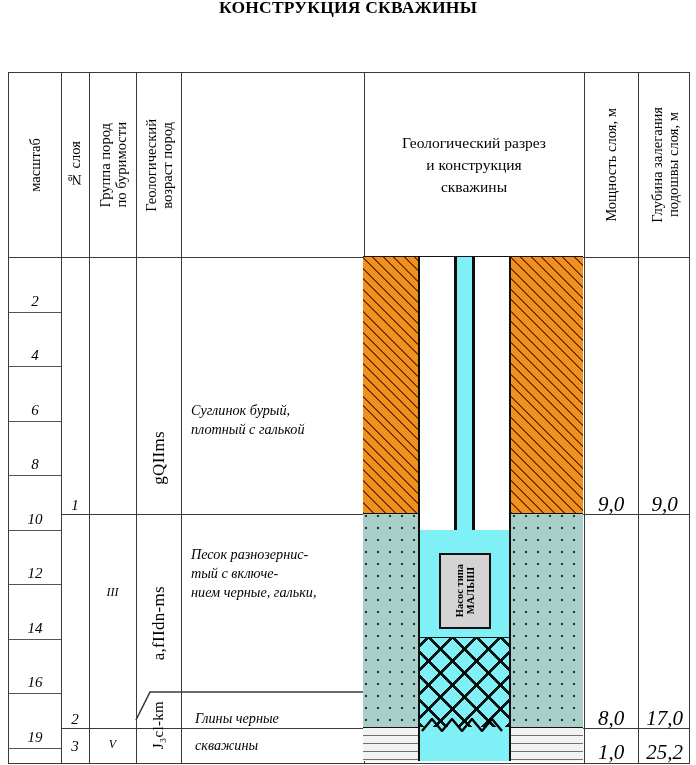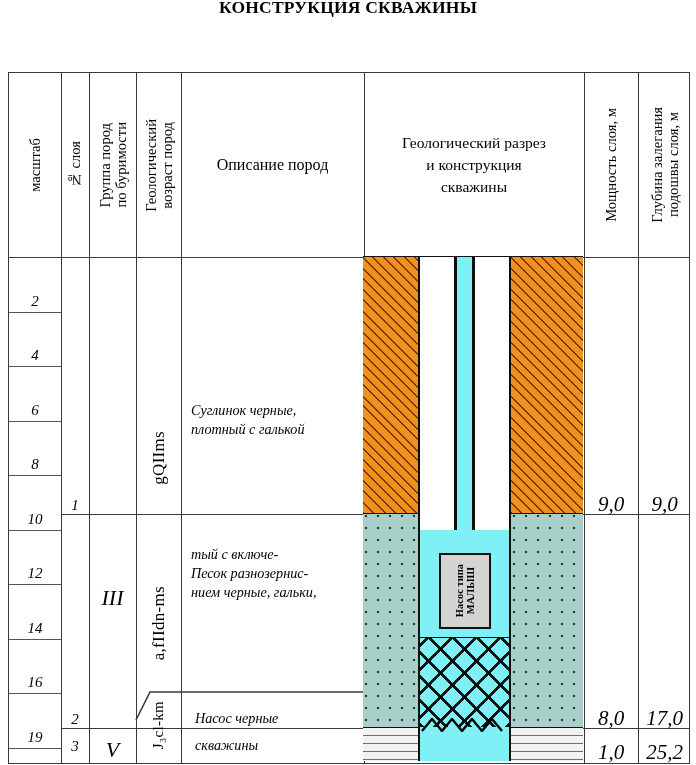--- a/index.html
+++ b/index.html
@@ -22,21 +22,21 @@
        text-align:center;font-size:14.6px;line-height:16px;}
   .vert{writing-mode:vertical-rl;transform:rotate(180deg);}
 
   
   #scalecol{position:absolute;left:0;top:184px;width:52px;bottom:0;}
   .tick{position:absolute;left:0;width:52px;height:0;border-top:1.1px solid #555;}
   .tnum{position:absolute;left:0;width:52px;text-align:center;font-style:italic;
         font-size:15px;font-family:"Liberation Serif",serif;}
 
   .layernum{font-size:15px;font-style:italic;text-align:center;}
-  .groupnum{font-size:22px;font-style:italic;text-align:center;}
+  .groupnum{font-size:12px;font-style:italic;text-align:center;}
   .agev{writing-mode:vertical-rl;transform:rotate(180deg);font-size:17px;
         font-style:normal;font-family:"Liberation Serif",serif;letter-spacing:.3px;}
   .desc{font-size:14.2px;line-height:19px;font-style:italic;text-align:justify;}
   .num{font-size:21px;font-style:italic;text-align:center;}
 
   
   #geo{position:absolute;left:363px;top:72px;width:220px;height:692px;overflow:hidden;}
 
   .strip{position:absolute;}
 
@@ -106,23 +106,20 @@
   <div class="hdr" style="left:80px;top:0;width:47px;height:184px">
     <span class="vert">Группа пород</span>
     <span class="vert">по буримости</span>
   </div>
 
   <div class="hdr" style="left:127px;top:0;width:45px;height:184px">
     <span class="vert">Геологический</span>
     <span class="vert">возраст пород</span>
   </div>
 
-  <div class="hdr" style="left:172px;top:0;width:183px;height:184px;font-size:16px">
-    <span>Описание пород</span>
-  </div>
 
   <div class="hdr" style="left:355px;top:0;width:220px;height:184px;font-size:15.5px;line-height:22px;flex-direction:column">
     <span>Геологический разрез</span>
     <span>и конструкция</span>
     <span>скважины</span>
   </div>
 
   <div class="hdr" style="left:575px;top:0;width:54px;height:184px">
     <span class="vert">Мощность слоя, м</span>
   </div>
@@ -174,32 +171,32 @@
   </div>
   <div style="position:absolute;left:127px;width:45px;top:612px;height:80px;display:flex;align-items:center;justify-content:center">
     <span class="agev" style="font-size:15px">J₃cl-km</span>
   </div>
 
   <svg style="position:absolute;left:127px;top:612px;width:46px;height:80px;overflow:visible">
     <polyline points="0,35 14,7 46,7" fill="none" stroke="#3a3a3a" stroke-width="1.6"></polyline>
   </svg>
 
   <div class="desc" style="position:absolute;left:182px;width:160px;top:328px">
-    <div>Суглинок  черные,</div>
+    <div>Суглинок  бурый,</div>
     <div>плотный с галькой</div>
   </div>
 
   <div class="desc" style="position:absolute;left:182px;width:162px;top:472px">
+    <div>Песок  разнозернис-</div>
     <div>тый  с  включе-</div>
-    <div>Песок  разнозернис-</div>
     <div>нием черные, гальки,</div>
   </div>
 
   <div class="desc" style="position:absolute;left:186px;width:170px;top:632px;line-height:27px">
-    <div>Насос черные</div>
+    <div>Глины черные</div>
     <div>скважины</div>
   </div>
 
   <svg style="position:absolute;left:172px;top:612px;width:184px;height:60px;overflow:visible">
     <polyline points="0,7 183,7 183,43" fill="none" stroke="#3a3a3a" stroke-width="1.5"></polyline>
   </svg>
 
   <div class="num" style="position:absolute;left:575px;width:54px;top:419px">9,0</div>
   <div class="num" style="position:absolute;left:629px;width:53px;top:419px">9,0</div>
 

